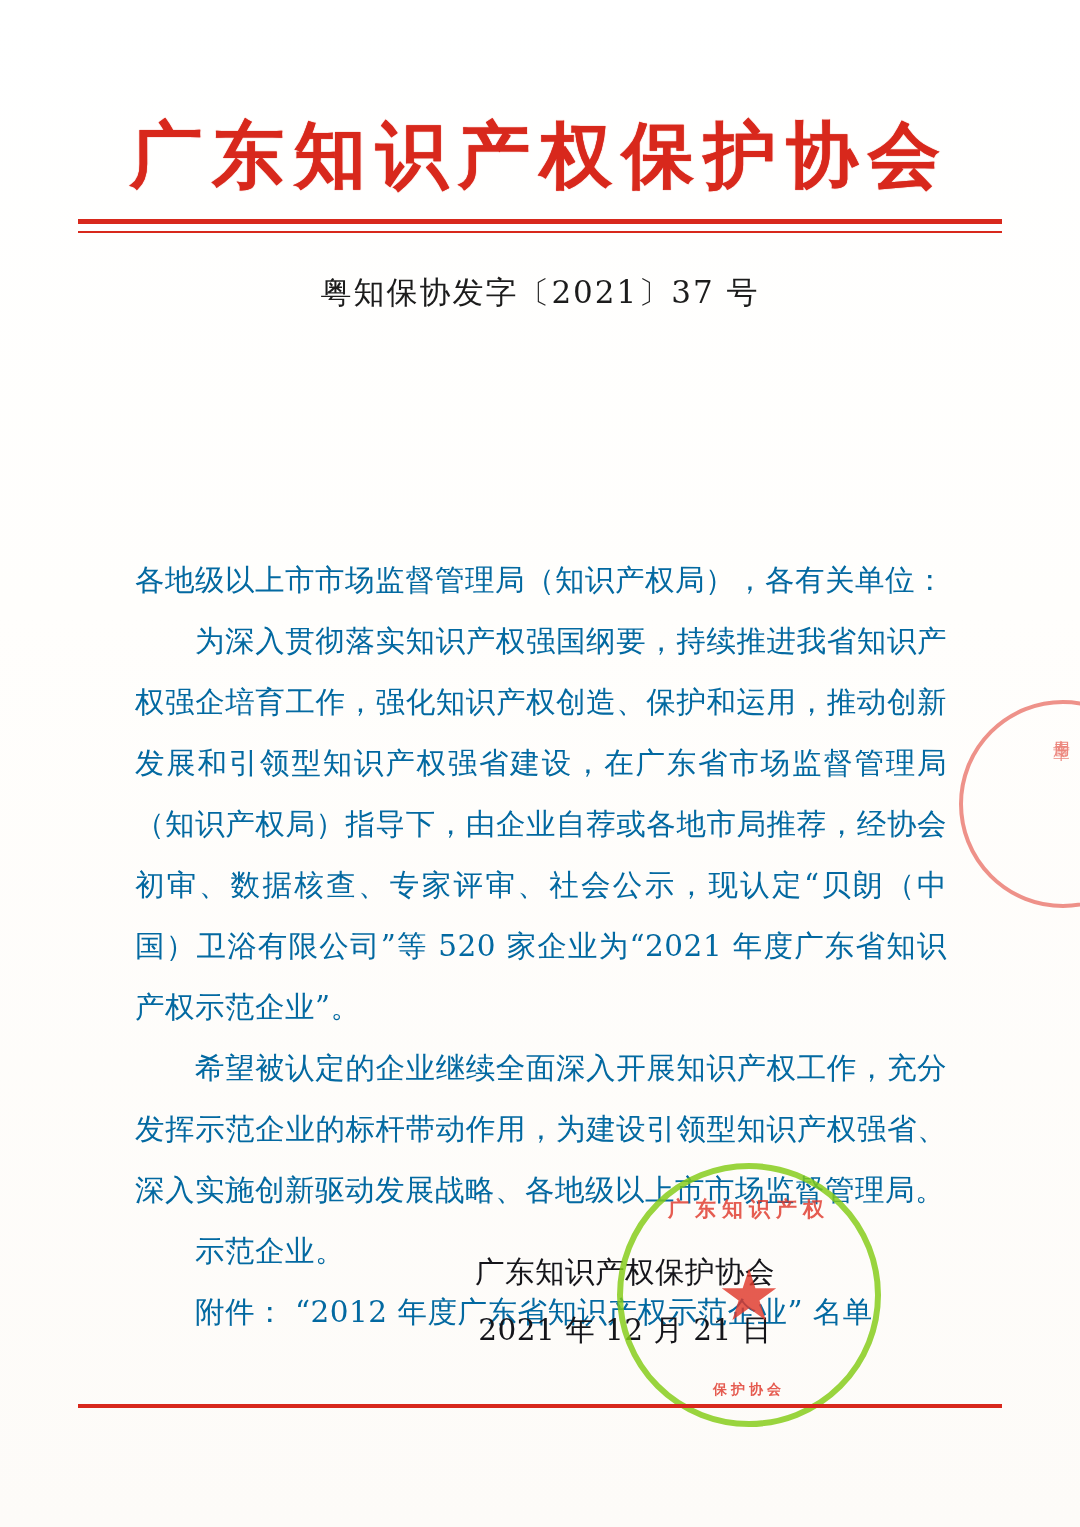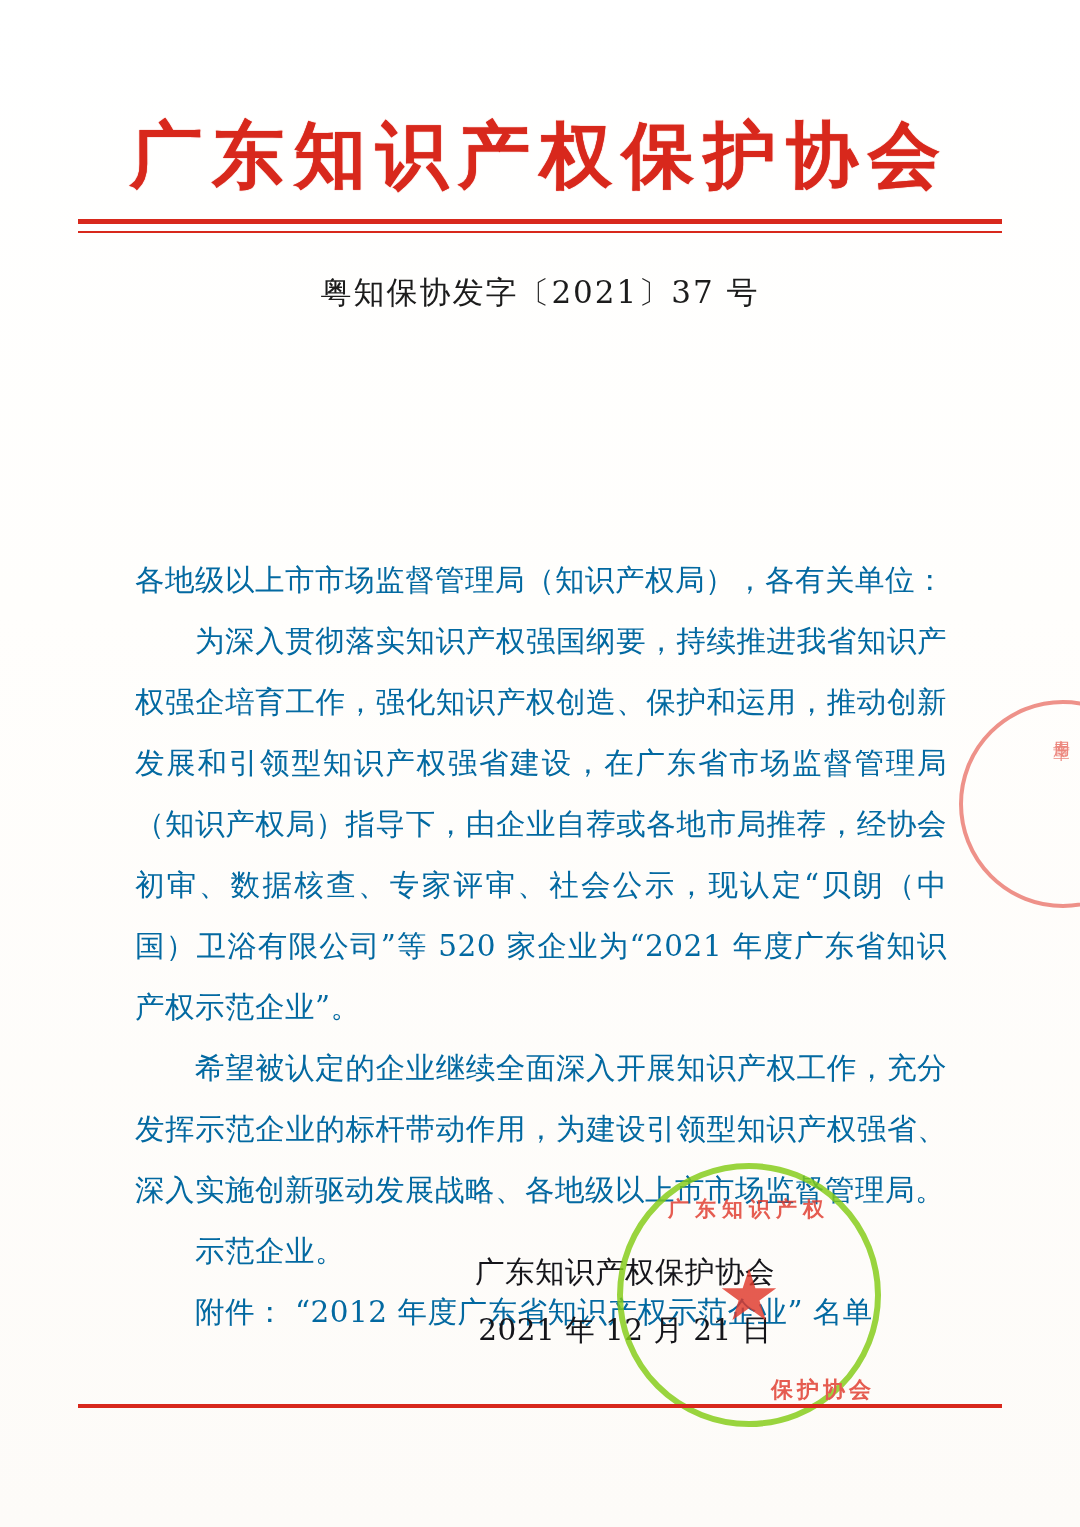--- a/index.html
+++ b/index.html
@@ -150,21 +150,21 @@
     position: absolute;
     left: 0;
     width: 100%;
     text-align: center;
     color: #e0392c;
     font-size: 21px;
     font-weight: bold;
     letter-spacing: 6px;
   }
   .seal-text-top { top: 26px; }
-  .seal-text-bottom { bottom: 16px; font-size: 22px; letter-spacing: 4px; text-align: right; }
+  .seal-text-bottom { bottom: 22px; font-size: 14px; letter-spacing: 4px; }
 
   
   .seal-edge {
     position: absolute;
     right: -88px;
     top: 700px;
     width: 200px;
     height: 200px;
     border: 4px solid #e0392c;
     border-radius: 50%;

